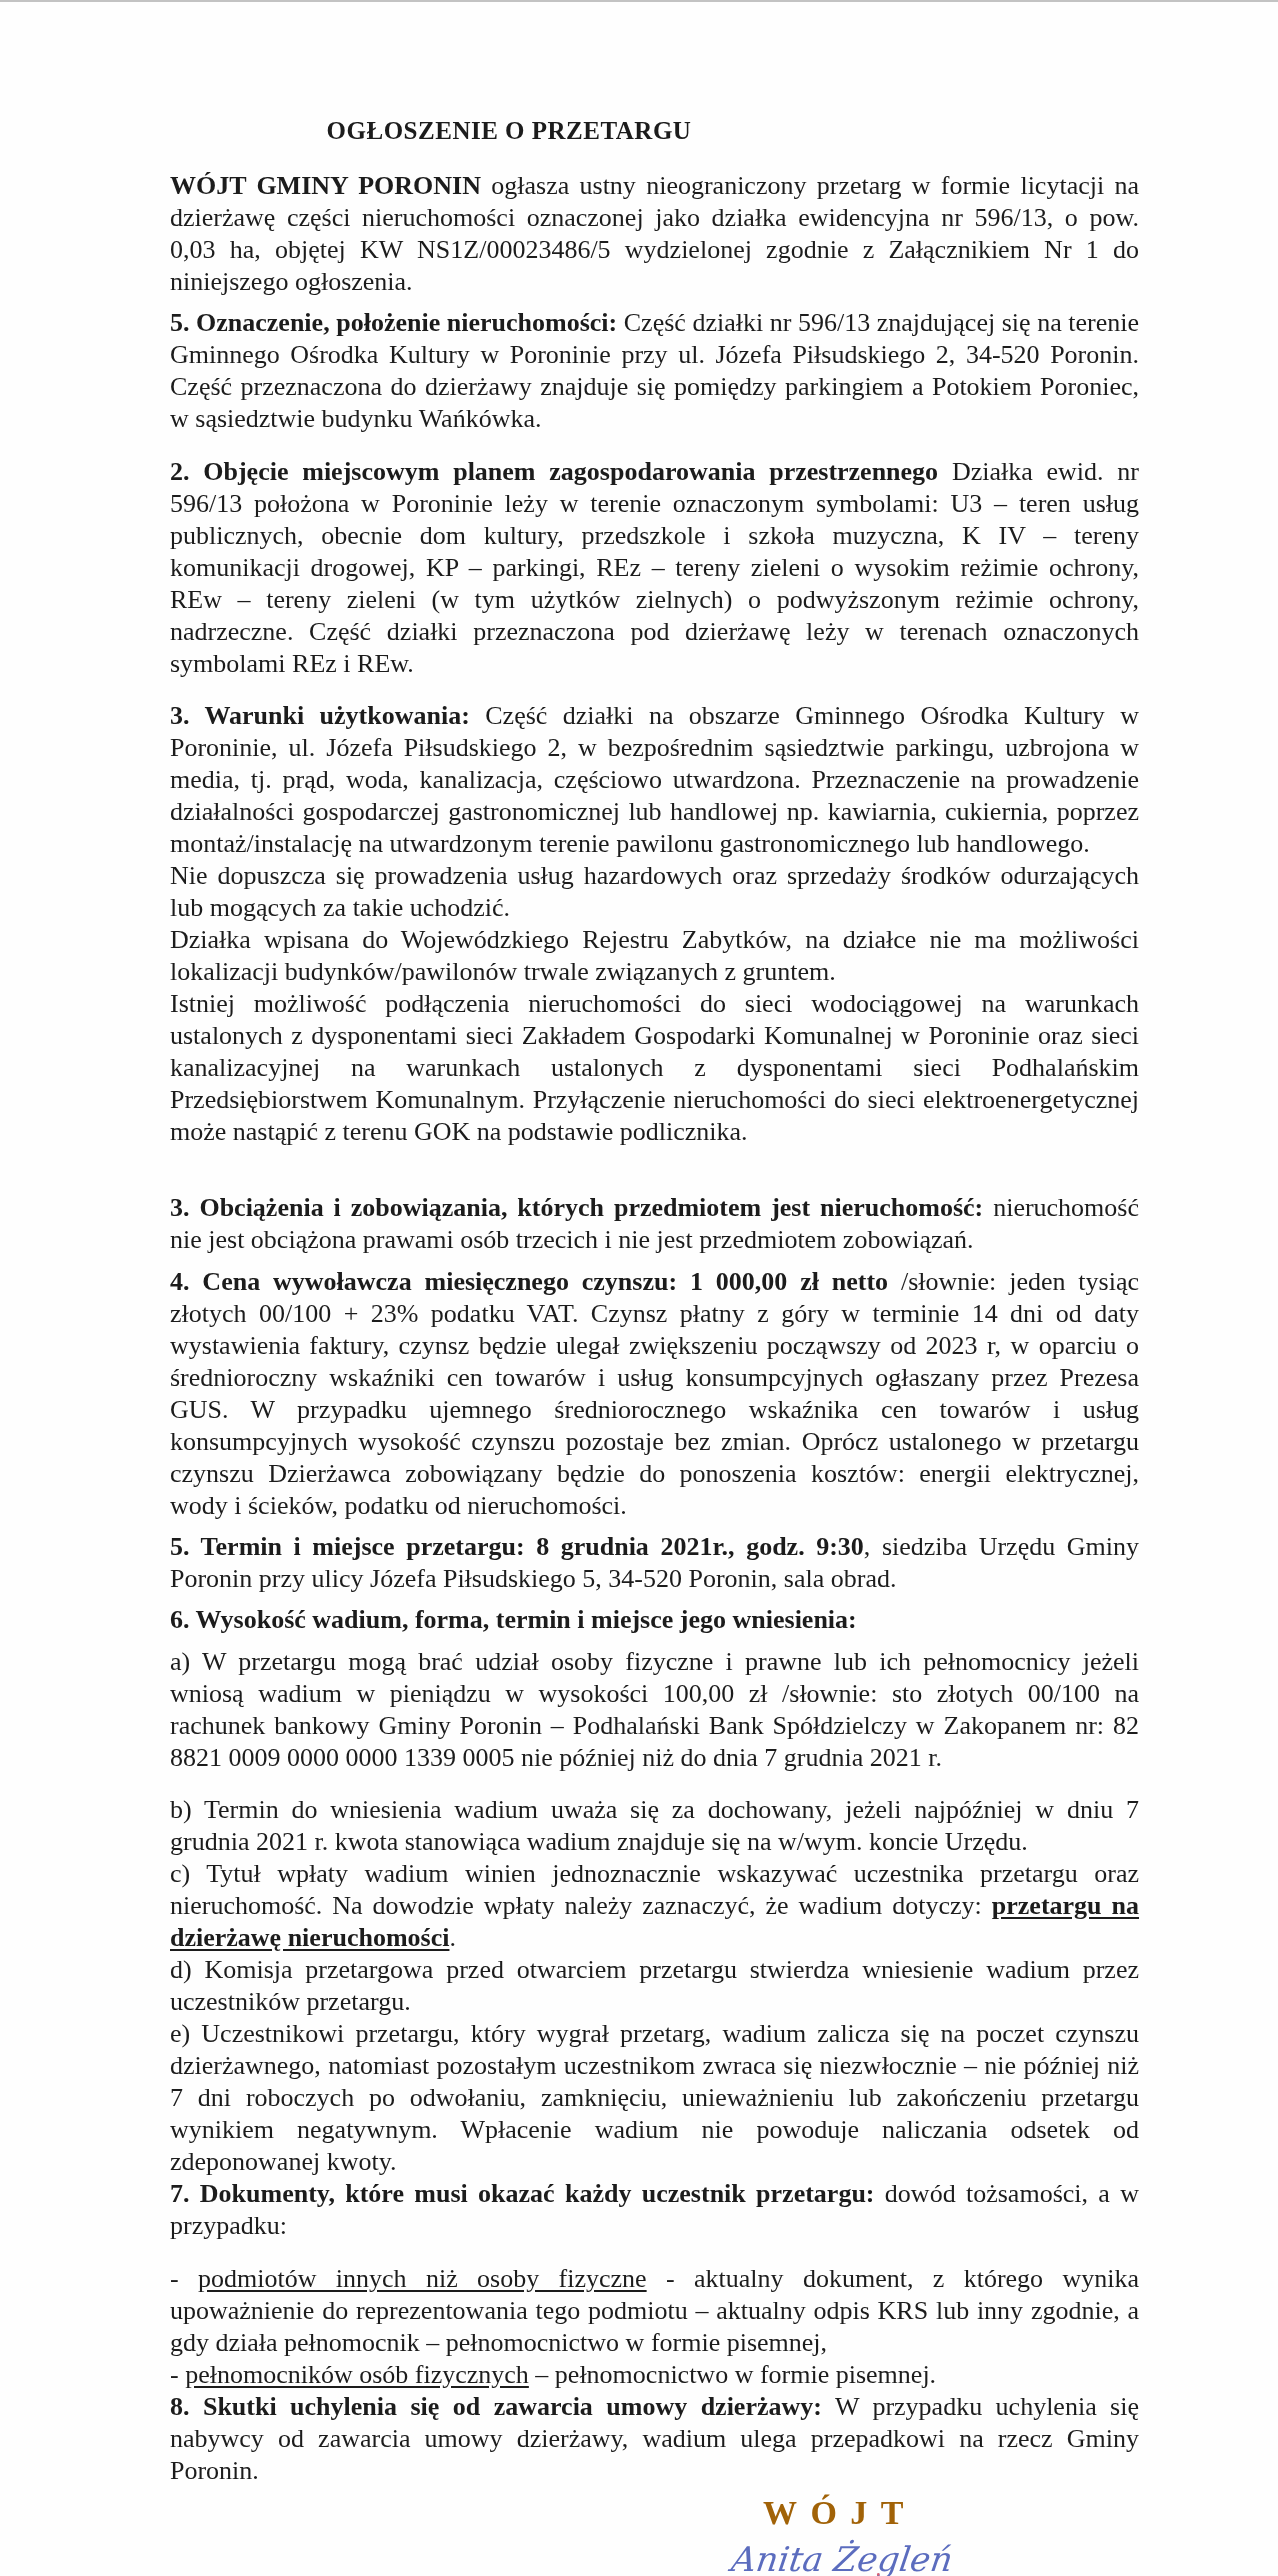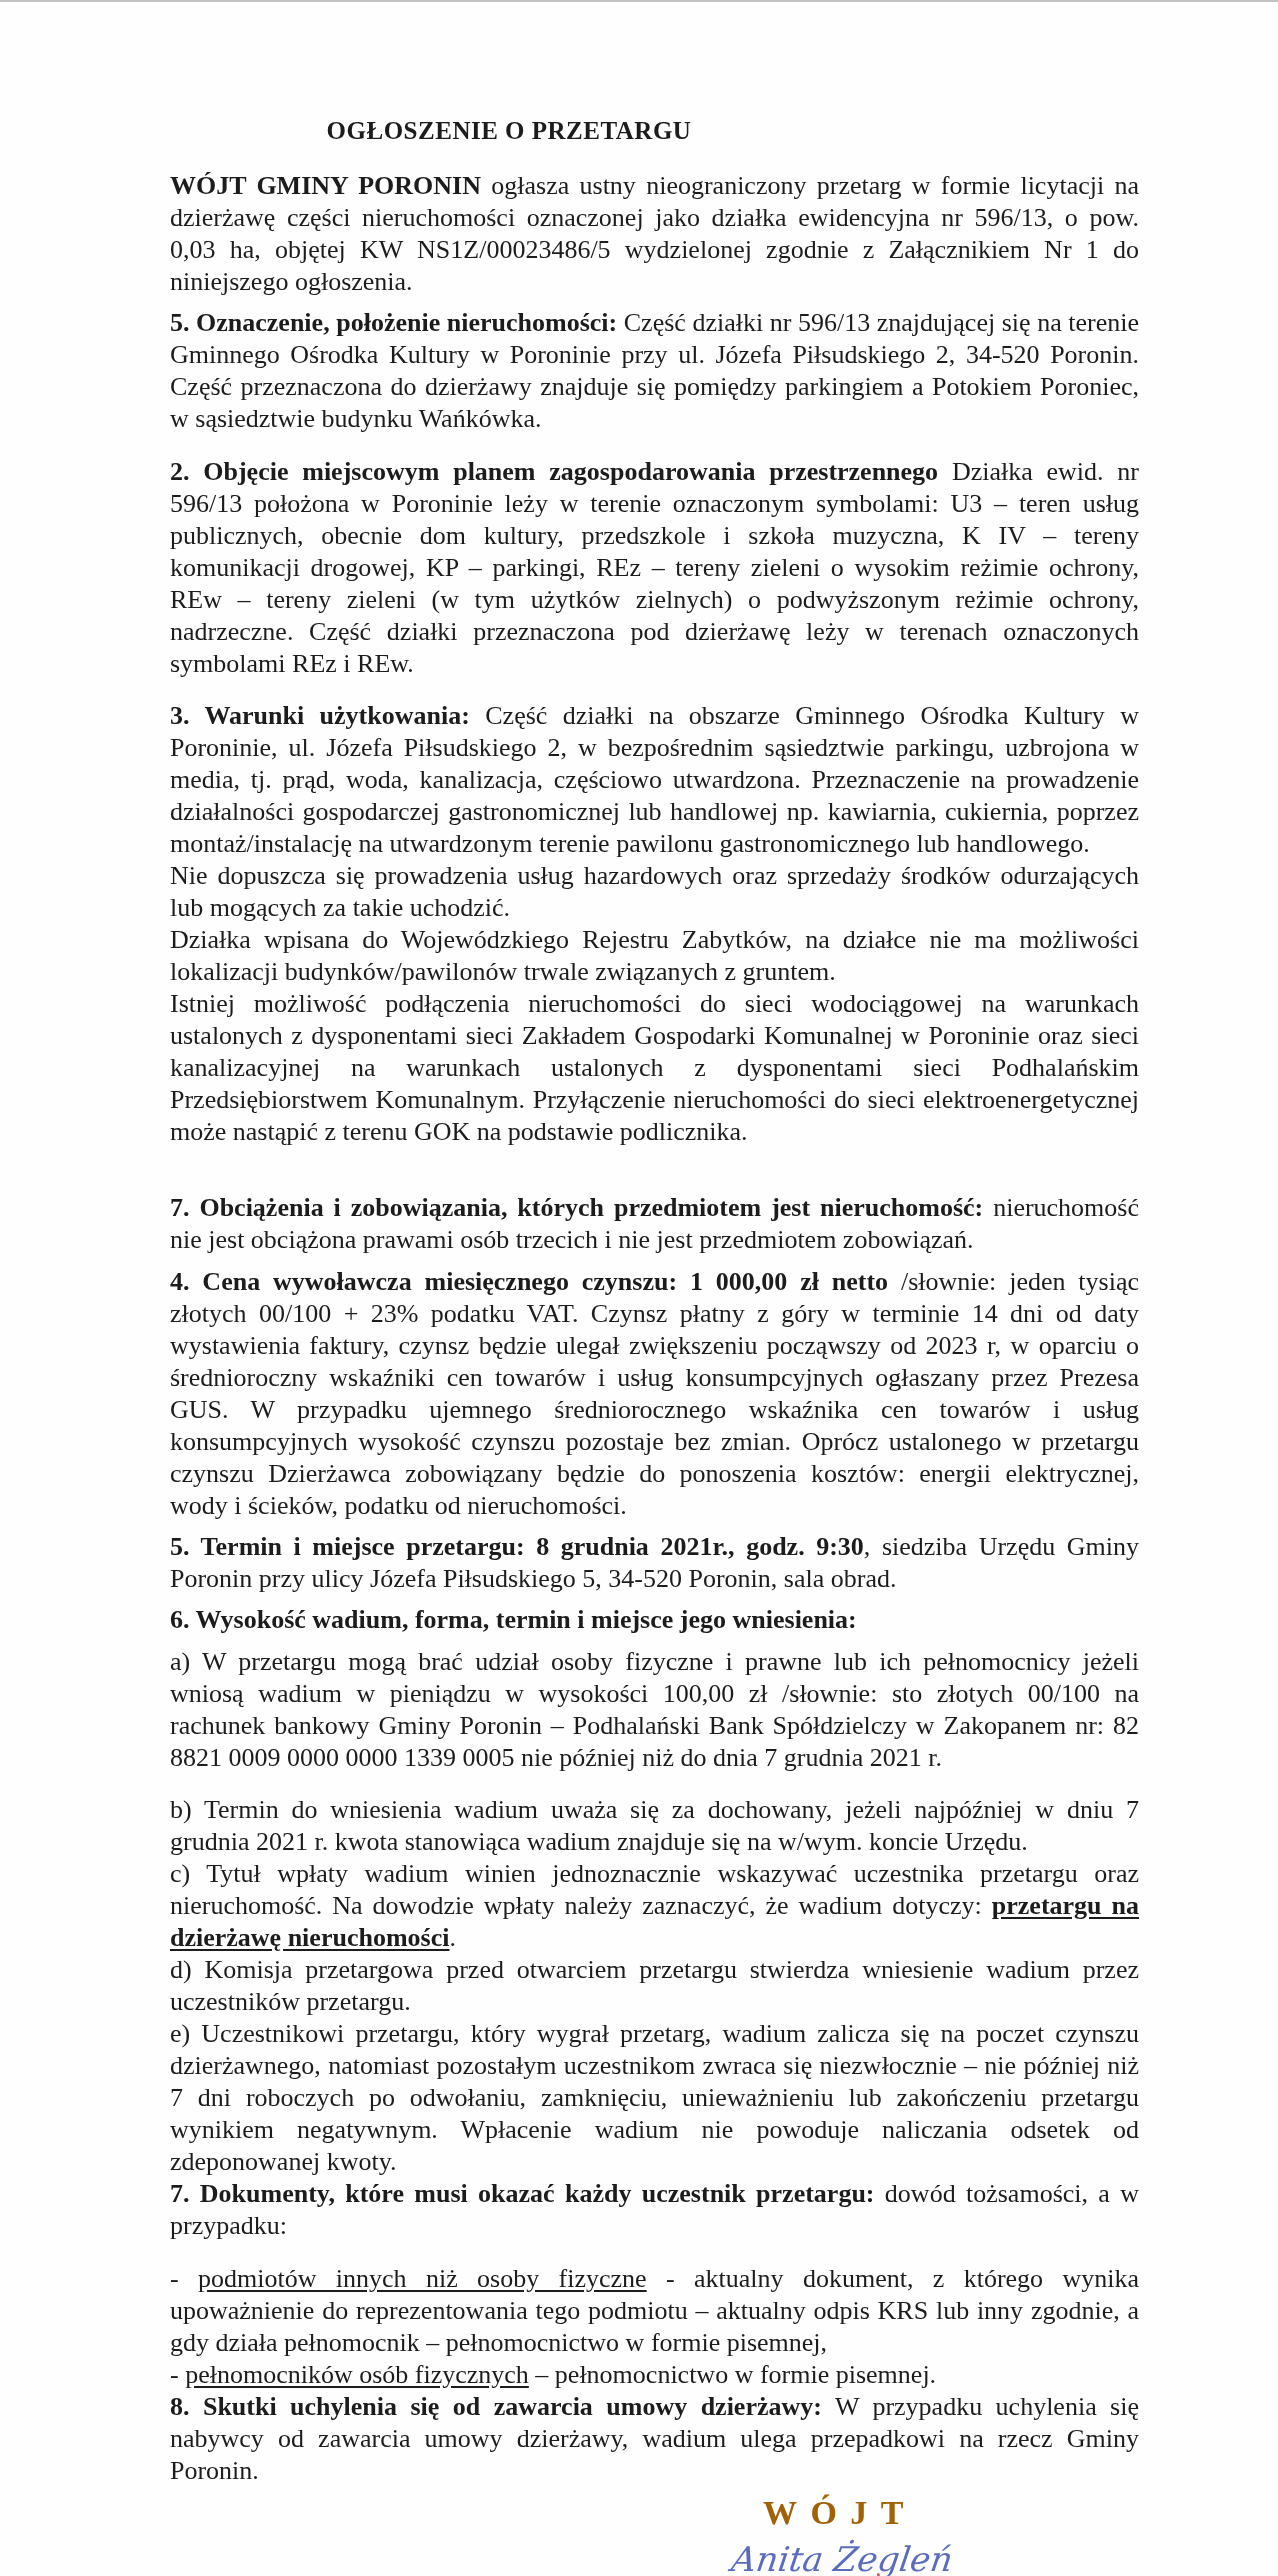--- a/index.html
+++ b/index.html
@@ -38,21 +38,21 @@
 
     <p class="gap-s"><b>5. Oznaczenie, położenie nieruchomości:</b><span> Część działki nr 596/13 znajdującej się na terenie Gminnego Ośrodka Kultury w Poroninie przy ul. Józefa Piłsudskiego 2, 34-520 Poronin. Część przeznaczona do dzierżawy znajduje się pomiędzy parkingiem a Potokiem Poroniec, w sąsiedztwie budynku Wańkówka.</span></p>
 
     <p class="gap-m"><b>2. Objęcie miejscowym planem zagospodarowania przestrzennego</b><span>  Działka ewid. nr 596/13  położona w Poroninie leży w terenie oznaczonym symbolami: U3 – teren usług publicznych, obecnie dom kultury, przedszkole i szkoła muzyczna, K IV – tereny komunikacji drogowej, KP – parkingi, REz – tereny zieleni o wysokim reżimie ochrony, REw – tereny zieleni (w tym użytków zielnych) o podwyższonym reżimie ochrony, nadrzeczne. Część działki przeznaczona pod dzierżawę leży w terenach oznaczonych symbolami REz i REw.</span></p>
 
     <p class="gap-m"><b>3. Warunki użytkowania:</b><span> Część działki na obszarze Gminnego Ośrodka Kultury w Poroninie, ul. Józefa Piłsudskiego 2, w bezpośrednim sąsiedztwie parkingu, uzbrojona w media, tj. prąd, woda, kanalizacja, częściowo utwardzona. Przeznaczenie na prowadzenie działalności gospodarczej gastronomicznej lub handlowej np. kawiarnia, cukiernia, poprzez montaż/instalację na utwardzonym terenie pawilonu gastronomicznego lub handlowego.</span></p>
     <p>Nie dopuszcza się prowadzenia usług hazardowych oraz sprzedaży środków odurzających lub mogących za takie uchodzić.</p>
     <p>Działka wpisana do Wojewódzkiego Rejestru Zabytków, na działce nie ma możliwości lokalizacji budynków/pawilonów trwale związanych z gruntem.</p>
     <p>Istniej możliwość podłączenia nieruchomości do sieci wodociągowej na warunkach ustalonych z dysponentami sieci Zakładem Gospodarki Komunalnej w Poroninie oraz sieci kanalizacyjnej na warunkach ustalonych z dysponentami sieci Podhalańskim Przedsiębiorstwem Komunalnym. Przyłączenie nieruchomości do sieci elektroenergetycznej może nastąpić z terenu GOK na podstawie podlicznika.</p>
 
-    <p class="gap-l"><b>7. Obciążenia i zobowiązania, których przedmiotem jest nieruchomość:</b><span> nieruchomość nie jest obciążona prawami osób trzecich i nie jest przedmiotem zobowiązań.</span></p>
+    <p class="gap-l"><b>3. Obciążenia i zobowiązania, których przedmiotem jest nieruchomość:</b><span> nieruchomość nie jest obciążona prawami osób trzecich i nie jest przedmiotem zobowiązań.</span></p>
 
     <p class="gap-s"><b>4. Cena wywoławcza miesięcznego czynszu: 1 000,00 zł netto</b><span> /słownie: jeden tysiąc złotych 00/100 + 23% podatku VAT. Czynsz płatny z góry w terminie 14 dni od daty wystawienia faktury, czynsz będzie ulegał zwiększeniu począwszy od 2023 r, w oparciu o średnioroczny wskaźniki cen towarów i usług konsumpcyjnych ogłaszany przez Prezesa GUS. W przypadku ujemnego średniorocznego wskaźnika cen towarów i usług konsumpcyjnych wysokość czynszu pozostaje bez zmian. Oprócz ustalonego w przetargu czynszu Dzierżawca zobowiązany będzie do ponoszenia kosztów: energii elektrycznej, wody i ścieków, podatku od nieruchomości.</span></p>
 
     <p class="gap-s"><b>5. Termin i miejsce przetargu:</b><b>  8 grudnia 2021r., godz. 9:30</b><span>, siedziba Urzędu Gminy Poronin  przy ulicy Józefa Piłsudskiego 5, 34-520 Poronin, sala obrad.</span></p>
 
     <p class="gap-s"><b>6. Wysokość wadium, forma, termin i miejsce jego wniesienia:</b></p>
     <p class="gap-s">a) W przetargu mogą brać udział osoby fizyczne i prawne lub ich pełnomocnicy jeżeli wniosą wadium w pieniądzu w wysokości 100,00 zł /słownie: sto złotych 00/100 na rachunek bankowy Gminy Poronin – Podhalański Bank Spółdzielczy w Zakopanem nr: 82 8821 0009 0000 0000 1339 0005  nie później niż do dnia 7 grudnia 2021 r.</p>
     <p class="gap-m">b) Termin do wniesienia wadium uważa się za dochowany, jeżeli najpóźniej w dniu 7 grudnia 2021 r. kwota stanowiąca wadium znajduje się na w/wym. koncie Urzędu.</p>
     <p><span>c) Tytuł wpłaty wadium winien jednoznacznie wskazywać uczestnika przetargu oraz nieruchomość. Na dowodzie wpłaty należy zaznaczyć, że wadium dotyczy: </span><b class="u">przetargu na dzierżawę nieruchomości</b><span>.</span></p>
     <p>d) Komisja przetargowa przed otwarciem przetargu stwierdza wniesienie wadium przez uczestników przetargu.</p>

